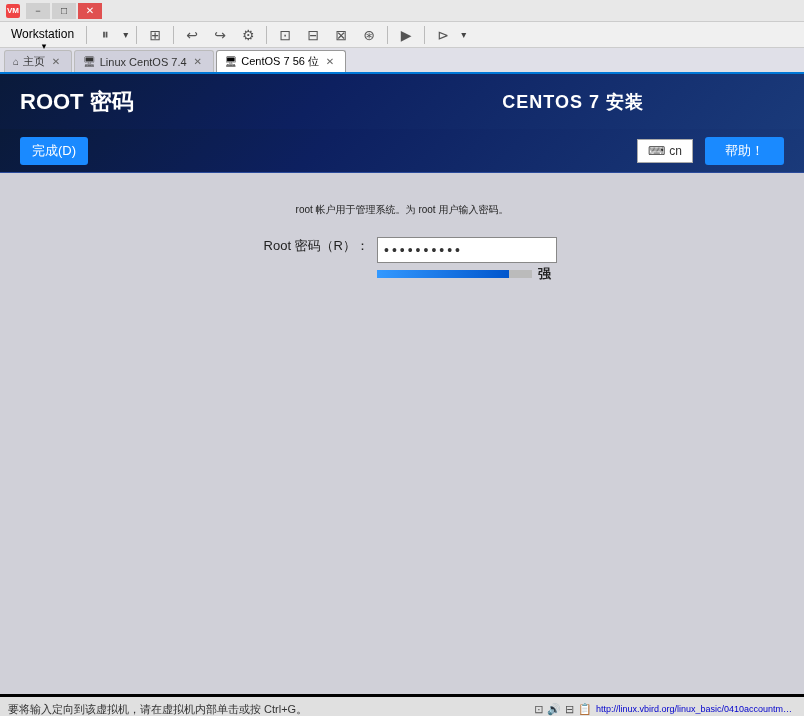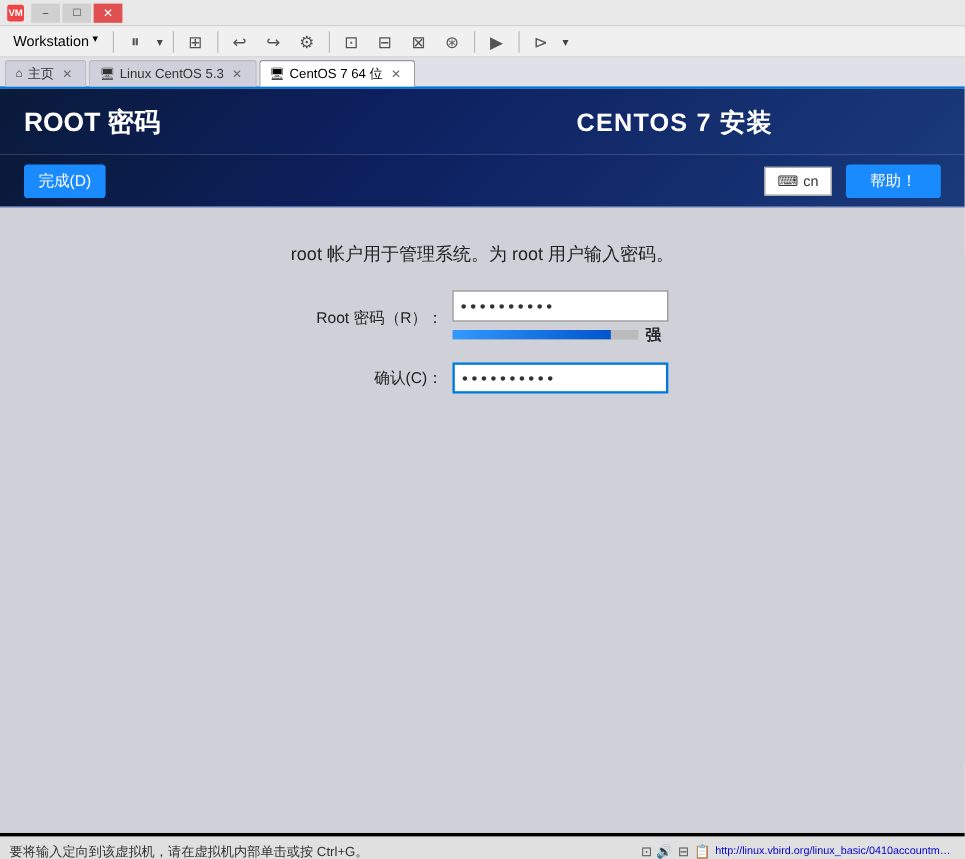--- a/index.html
+++ b/index.html
@@ -45,27 +45,28 @@
     #menu-bar {
       height: 26px;
       background: #f0f0f0;
       display: flex;
       align-items: center;
       padding: 0 4px;
       border-bottom: 1px solid #ccc;
       gap: 2px;
     }
     .menu-item {
-      display: flex; 
+      display: flex; align-items: center;
       padding: 2px 6px;
       font-size: 12px;
       cursor: pointer;
       height: 22px;
       border: 1px solid transparent;
       border-radius: 2px;
+      flex-direction: column;
     }
     .toolbar-sep {
       width: 1px; height: 18px;
       background: #bbb;
       margin: 0 3px;
     }
     .toolbar-btn {
       width: 26px; height: 22px;
       display: flex; align-items: center; justify-content: center;
       cursor: pointer;
@@ -141,21 +142,21 @@
       position: relative;
     }
     #vm-header .page-title {
       font-size: 22px;
       font-weight: bold;
       color: white;
     }
     #vm-header .install-title {
       position: absolute;
       right: 160px;
-      font-size: 21px;
+      font-size: 18px;
       font-weight: bold;
       color: white;
       letter-spacing: 1px;
     }
 
     
     #vm-toolbar {
       height: 44px;
       background: linear-gradient(135deg, #0a1a3a 0%, #0d2060 40%, #1a3a7a 100%);
       display: flex;
@@ -198,27 +199,26 @@
     
     #content-area {
       flex: 1;
       background: #d0d0d8;
       display: flex;
       flex-direction: column;
       align-items: center;
       padding-top: 30px;
     }
     .desc-text {
-      font-size: 15px;
+      font-size: 10px;
       color: #222;
       margin-bottom: 20px;
     }
     .form-row {
       display: flex;
-      align-items: center;
       margin-bottom: 14px;
     }
     .form-label {
       width: 130px;
       text-align: right;
       font-size: 13px;
       color: #222;
       padding-right: 8px;
     }
     .form-field-wrap {
@@ -321,26 +321,26 @@
 </div>
 
 <div id="tab-bar">
   <div class="tab">
     <span class="tab-icon">⌂</span>
     <span>主页</span>
     <span class="tab-close">✕</span>
   </div>
   <div class="tab">
     <span class="tab-icon">🖥</span>
-    <span>Linux CentOS 5.3</span>
+    <span>Linux CentOS 7.4</span>
     <span class="tab-close">✕</span>
   </div>
   <div class="tab active">
     <span class="tab-icon">🖥</span>
-    <span>CentOS 7 64 位</span>
+    <span>CentOS 7 56 位</span>
     <span class="tab-close">✕</span>
   </div>
 </div>
 
 <div id="vm-area">
 
   <div id="vm-header">
     <span class="page-title">ROOT 密码</span>
     <span class="install-title">CENTOS 7 安装</span>
   </div>
@@ -364,26 +364,20 @@
         <input type="password" class="pass-input" value="1234567890" style="">
         <div class="strength-bar-wrap">
           <div class="strength-bar-bg">
             <div class="strength-bar-fill"></div>
           </div>
           <span class="strength-label">强</span>
         </div>
       </div>
     </div>
 
-    <div class="form-row">
-      <span class="form-label">确认(C)：</span>
-      <div class="form-field-wrap">
-        <input type="password" class="pass-input focused" value="1234567890" style="">
-      </div>
-    </div>
   </div>
 
 </div>
 
 <div id="status-bar">
   <span class="status-text">要将输入定向到该虚拟机，请在虚拟机内部单击或按 Ctrl+G。</span>
   <div class="status-icons">
     <span class="status-icon-item">⊡</span>
     <span class="status-icon-item">🔊</span>
     <span class="status-icon-item">⊟</span>

